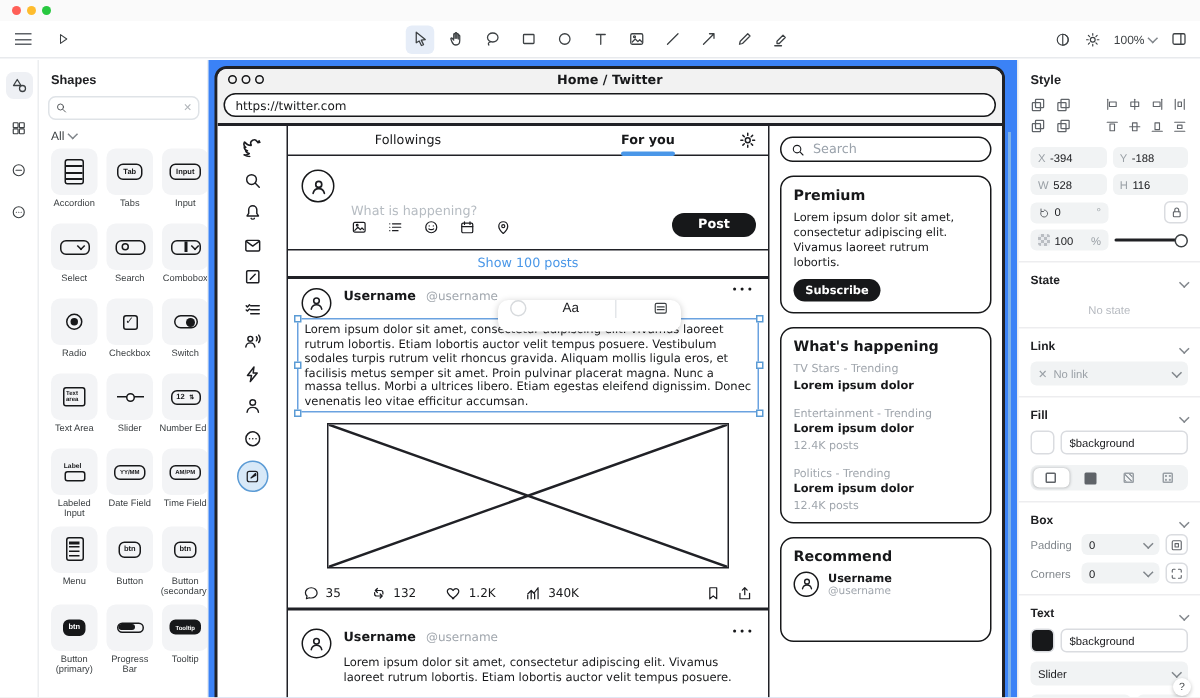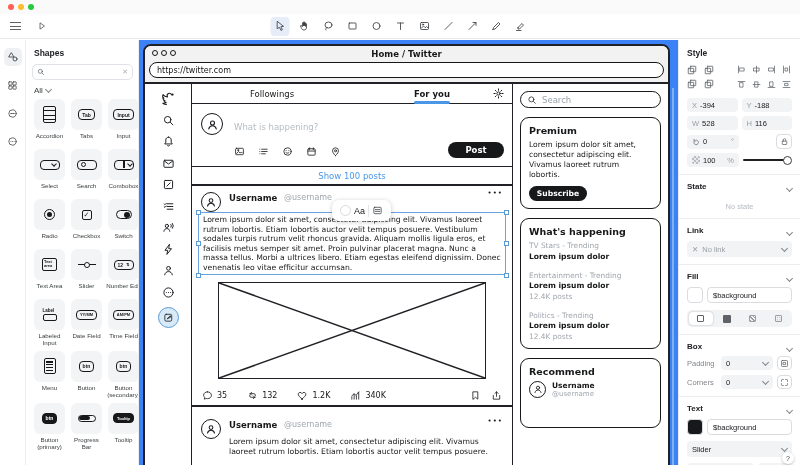--- a/index.html
+++ b/index.html
@@ -89,21 +89,21 @@
 
   
   .feed { width:322px; border-left:1.5px solid #202126; border-right:1.5px solid #202126; display:flex; flex-direction:column; position:relative; }
   .ftabs { height:20px; border-bottom:1.5px solid #202126; display:flex; position:relative; align-items:center; }
   .ftab { flex:1; text-align:center; font-size:8.5px; font-weight:bold; color:#17181a; position:relative; }
   .ftab .ul { position:absolute; left:50%; transform:translateX(-50%); bottom:-5px; width:36px; height:2.5px; background:#4a97e8; border-radius:2px; }
   .fgear { position:absolute; right:7px; top:3px; }
   .compose { height:63px; border-bottom:1.5px solid #202126; position:relative; }
   .avatar { border:1.5px solid #17181a; border-radius:50%; display:flex; align-items:center; justify-content:center; }
   .compose .avatar { position:absolute; left:9px; top:9px; width:22px; height:22px; }
-  .ph { position:absolute; left:42px; top:18px; font-size:8.5px; color:#b6bcc2; }
+  .ph { position:absolute; left:42px; top:32px; font-size:8.5px; color:#b6bcc2; }
   .cicons { position:absolute; left:42px; bottom:9px; display:flex; gap:13px; }
   .postbtn { position:absolute; right:8px; bottom:8px; width:56px; height:16px; background:#17181a; color:#fff; border-radius:8px; font-size:8.5px; font-weight:bold; display:flex; align-items:center; justify-content:center; }
   .showposts { height:19px; border-bottom:2px solid #202126; display:flex; align-items:center; justify-content:center; font-size:8.5px; color:#4a97e8; }
   .tweet { position:relative; }
   .t-head { position:relative; height:24px; }
   .t-head .avatar { position:absolute; left:9px; top:6px; width:20px; height:20px; }
   .t-name { position:absolute; left:37px; top:7px; font-size:8.5px; font-weight:bold; color:#17181a; }
   .t-handle { position:absolute; left:92px; top:7px; font-size:8px; color:#a0a6ad; }
   .t-more { position:absolute; right:9px; top:3px; font-size:7px; letter-spacing:1px; color:#17181a; }
   .selbox { position:relative; margin:2px 6px 0; border:1.5px solid #6aa2e0; padding:2px 4px; font-size:7.7px; line-height:1.24; color:#17181a; }
@@ -112,21 +112,21 @@
   .h.w{left:-3.5px;top:50%;margin-top:-3px}.h.e{right:-3.5px;top:50%;margin-top:-3px}
   .t-img { margin:7px 26px 6px; height:97px; border:1.5px solid #202126; position:relative; }
   .t-stats { display:flex; align-items:center; height:22px; padding:0 10px; gap:4px; font-size:8px; color:#17181a; border-bottom:2px solid #202126; }
   .st { display:flex; align-items:center; gap:4px; margin-right:16px; }
   .st:last-child { margin-right:0; }
   .st.pushed { margin-left:auto; margin-right:6px; }
   .t2-body { margin:2px 10px 0 37px; font-size:7.7px; line-height:1.3; color:#17181a; }
 
   
   .float-tb { position:absolute; left:193px; top:160px; height:21px; background:#fff; border-radius:7px;
-              box-shadow:0 1px 5px rgba(0,0,0,.22); display:flex; align-items:center; gap:3px; padding:0 8px; z-index:6;
+              box-shadow:0 1px 5px rgba(0,0,0,.22); display:flex; align-items:flex-start; gap:24px; padding:0 8px; z-index:6;
               font-family:"Liberation Sans", sans-serif; }
   .ftb-circle { width:11px; height:11px; border:1.5px solid #d7dadd; border-radius:50%; }
   .ftb-aa { font-size:9px; color:#202124; }
   .ftb-div { width:1px; height:12px; background:#e3e6e9; }
   .page-edge { position:absolute; left:533px; top:48px; bottom:0; width:2px; background:#7fb2e8; }
 
   
   .tcol { flex:1; padding:7px 7px; display:flex; flex-direction:column; gap:9px; overflow:hidden; }
   .tsearch { height:17px; border:1.5px solid #17181a; border-radius:9px; display:flex; align-items:center; gap:5px; padding:0 6px; font-size:8.5px; color:#9aa2ab; flex:none; }
   .tcard { border:1.5px solid #17181a; border-radius:9px; padding:7px 8px; flex:none; }
@@ -265,20 +265,44 @@
         <svg width="12" height="12" viewBox="0 0 24 24">
             <path class="ic" d="M5 19l1-4L16 5l3 3L9 18l-4 1z"></path>
           </svg>
       </span>
       <span class="tool">
         <svg width="12" height="12" viewBox="0 0 24 24">
             <path class="ic" d="M7 15l8-8 3 3-8 8H7v-3zM4 21h9"></path>
           </svg>
       </span>
     </div>
+    <div class="tb-right">
+      <span>
+        <svg width="11" height="11" viewBox="0 0 24 24">
+            <circle class="ic" cx="12" cy="12" r="8"></circle>
+            <path class="ic" d="M12 4a8 8 0 010 16z"></path>
+          </svg>
+      </span>
+      <span>
+        <svg width="11" height="11" viewBox="0 0 24 24">
+            <circle class="ic" cx="12" cy="12" r="3.5"></circle>
+            <path class="ic" d="M12 3v2.5M12 18.5V21M3 12h2.5M18.5 12H21M5.6 5.6l1.8 1.8M16.6 16.6l1.8 1.8M18.4 5.6l-1.8 1.8M7.4 16.6l-1.8 1.8"></path>
+          </svg>
+      </span>
+      <span class="zoomlvl">
+        <span>100%</span>
+        <span class="chev"></span>
+      </span>
+      <span>
+        <svg width="12" height="12" viewBox="0 0 24 24">
+            <rect class="ic" x="4" y="5" width="16" height="14" rx="2"></rect>
+            <path class="ic" d="M14.5 5v14"></path>
+          </svg>
+      </span>
+    </div>
   </div>
 
   <div class="app-body">
 
     <div class="rail">
       <span class="rail-btn sel">
         <svg width="12" height="12" viewBox="0 0 24 24">
             <path class="ic" d="M9 4l5 8H4z"></path>
             <circle class="ic" cx="16" cy="16" r="4"></circle>
           </svg>

